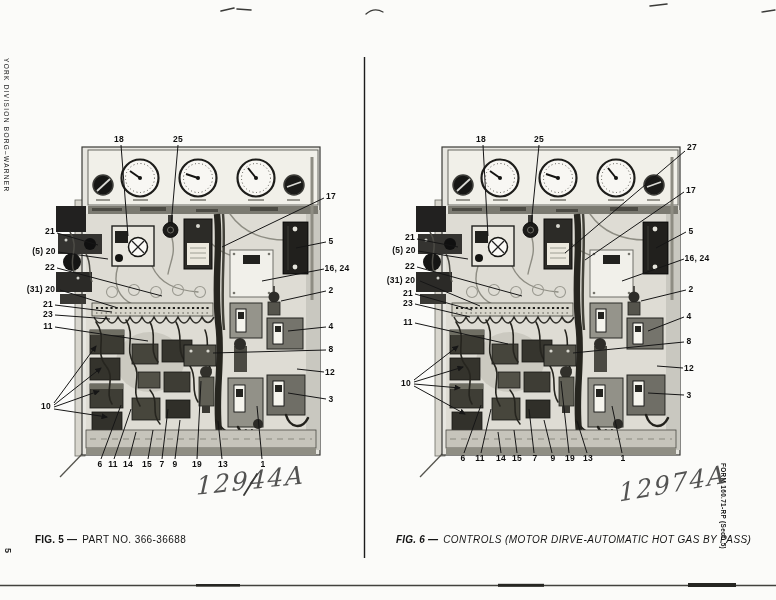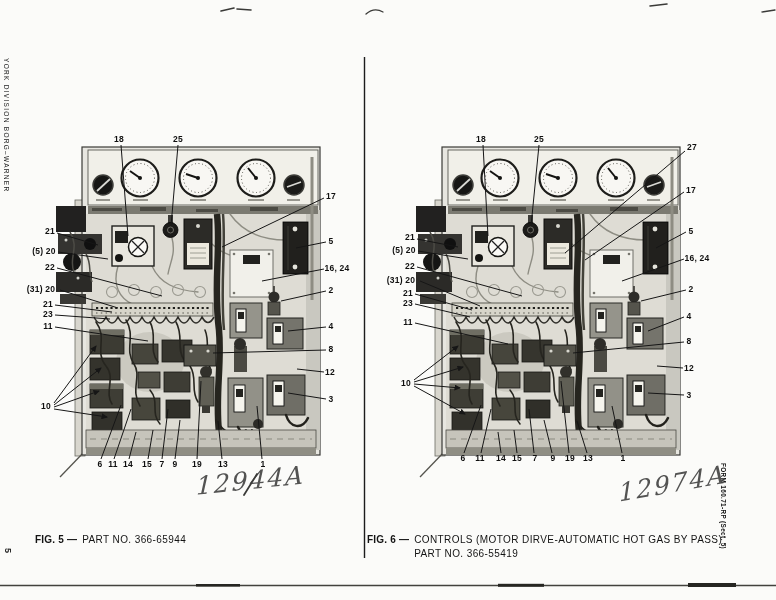--- a/index.html
+++ b/index.html
@@ -22,21 +22,21 @@
   #form-number-text{
     left:727px;top:463px;font-size:6.4px;font-weight:bold;letter-spacing:.35px;color:#111;
   }
   .caption{
     position:absolute;display:flex;gap:5px;color:#141414;
     font-size:10px;line-height:13.5px;letter-spacing:.4px;
   }
   .cap-label{font-weight:bold;white-space:nowrap;letter-spacing:.2px;}
   .cap-text span{display:block;white-space:nowrap;}
   #caption-fig5{left:35px;top:533px;}
-  #caption-fig6{left:367px;top:533px;}
+  #caption-fig6{left:396px;top:533px;font-style:italic;}
   .handwritten{
     position:absolute;color:#3c3c3c;opacity:.88;white-space:nowrap;
     font-family:"DejaVu Serif",serif;font-style:italic;font-weight:400;
     font-size:25px;letter-spacing:2px;
   }
   #handwritten-fig5{left:196px;top:466px;transform:rotate(-6deg) skewX(-8deg);}
   #handwritten-fig6{left:618px;top:469px;transform:rotate(-10deg) skewX(-8deg);}
   #callout-layer{position:absolute;left:0;top:0;width:776px;height:600px;pointer-events:none;}
   .callout{
     position:absolute;transform:translate(-50%,-50%);
@@ -326,29 +326,28 @@
 
 <div id="left-margin-text" class="vtext">YORK DIVISION  BORG–WARNER</div>
 
 <div id="page-number" class="vtext">5</div>
 
 <div id="form-number-text" class="vtext">FORM 160.71-RP (Sect. 5)</div>
 
 <div id="caption-fig5" class="caption">
   <span class="cap-label">FIG. 5 —</span>
   <span class="cap-text">
-    <span>PART NO. 366-65944</span>
+    <span>PART NO. 366-36688</span>
   </span>
 </div>
 
 <div id="caption-fig6" class="caption">
   <span class="cap-label">FIG. 6 —</span>
   <span class="cap-text">
     <span>CONTROLS (MOTOR DIRVE-AUTOMATIC HOT GAS BY PASS)</span>
-    <span>PART NO. 366-55419</span>
   </span>
 </div>
 
 <div id="handwritten-fig5" class="handwritten">12944A</div>
 
 <div id="handwritten-fig6" class="handwritten">12974A</div>
 
 <div id="callout-layer">
     <span class="callout" style="left: 119px; top: 139px;">18</span>
     <span class="callout" style="left: 178px; top: 139px;">25</span>

